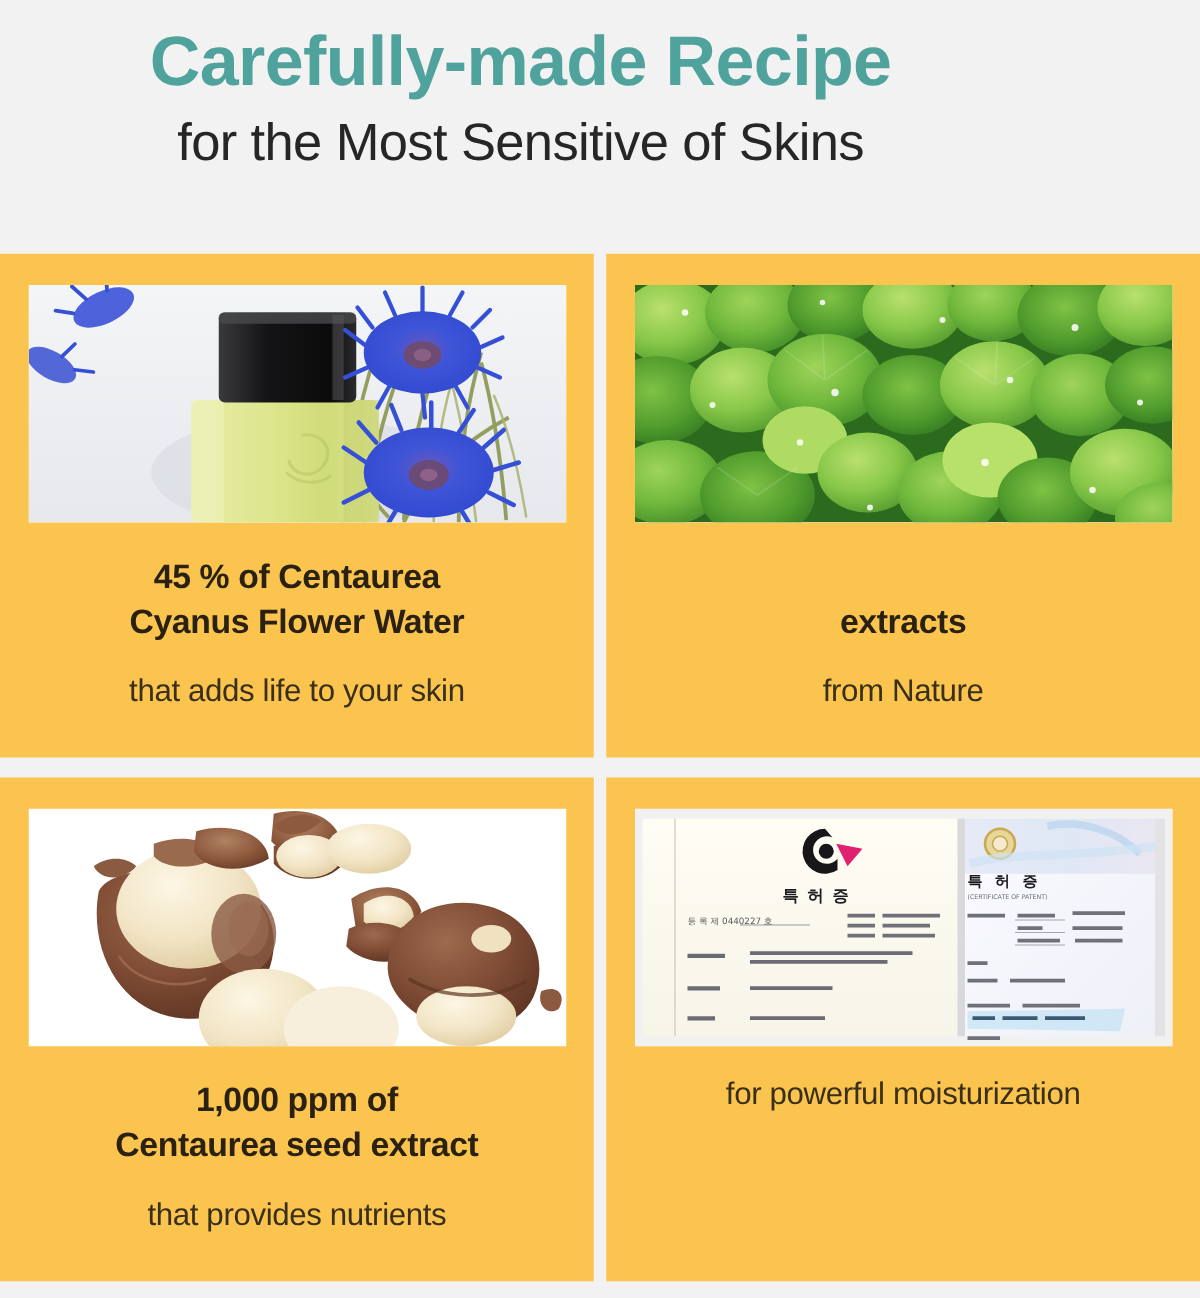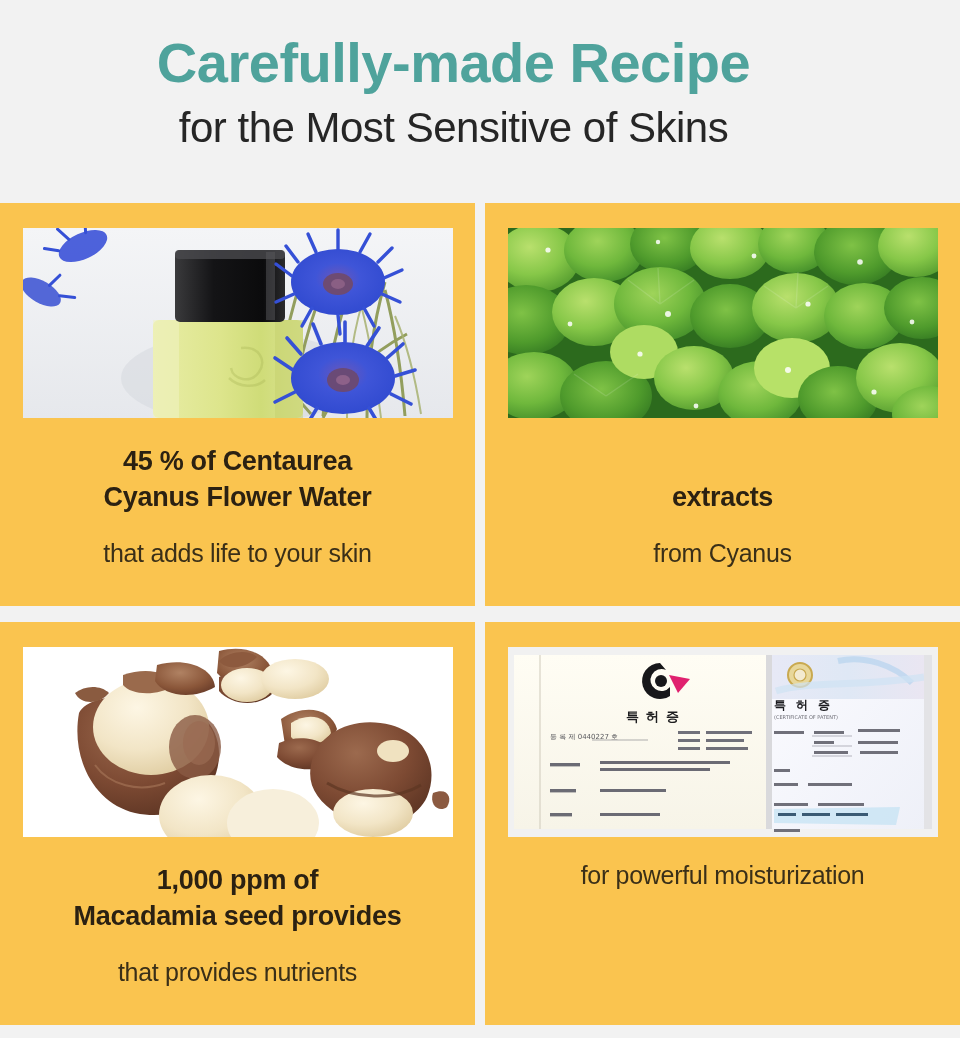--- a/index.html
+++ b/index.html
@@ -19,22 +19,21 @@
 
   
   .header {
     width: 833px;
     height: 203px;
     background: #f2f2f2;
     display: flex;
     flex-direction: column;
     align-items: center;
     justify-content: flex-start;
-    padding-top: 32px;
-    margin-left: 37px;
+    padding-top: 18px;
   }
   .title-main {
     font-size: 56px;
     font-weight: 700;
     color: #4fa39c;
     letter-spacing: -0.5px;
     line-height: 1.1;
     white-space: nowrap;
   }
   .title-sub {
@@ -296,21 +295,21 @@
             <path d="M152 76 L120 52 M152 76 L186 52 M152 76 L150 40"></path>
             <path d="M288 80 L256 58 M288 80 L320 58 M288 80 L290 44"></path>
             <path d="M98 168 L66 146 M98 168 L130 146"></path>
           </g>
         </svg>
       </div>
       <div class="card-title">
         <br>
         <span>extracts</span>
       </div>
-      <div class="card-sub">from Cyanus</div>
+      <div class="card-sub">from Nature</div>
     </div>
 
     <div class="card">
       <div class="thumb">
         <svg viewBox="0 0 430 190" preserveAspectRatio="xMidYMid slice" aria-hidden="true">
           <defs>
             <radialGradient id="shell" cx="0.38" cy="0.3" r="0.8">
               <stop offset="0" stop-color="#9c6a4e"></stop>
                 <stop offset="0.55" stop-color="#7d4a33"></stop>
               <stop offset="1" stop-color="#5a3322"></stop>
@@ -352,21 +351,21 @@
 
           <path d="M288 118 C294 86 330 68 368 78 C404 88 416 122 404 150 C390 180 346 186 316 168 C294 154 284 138 288 118 Z" fill="url(#shell)"></path>
           <ellipse cx="370" cy="104" rx="16" ry="11" fill="#f0e2c0"></ellipse>
           <ellipse cx="350" cy="166" rx="40" ry="24" fill="url(#kernel)"></ellipse>
           <path d="M304 136 C330 152 372 154 398 138" stroke="#5c3622" stroke-width="3" fill="none" opacity="0.7"></path>
           <path d="M410 146 C424 140 430 150 424 160 C416 166 406 158 410 146 Z" fill="#8b5a41"></path>
         </svg>
       </div>
       <div class="card-title">
         <span>1,000 ppm of</span><br>
-        <span>Macadamia seed provides</span>
+        <span>Centaurea seed extract</span>
       </div>
       <div class="card-sub">that provides nutrients</div>
     </div>
 
     <div class="card">
       <div class="thumb">
         <svg viewBox="0 0 430 190" preserveAspectRatio="xMidYMid slice" aria-hidden="true">
           <defs>
             <linearGradient id="certbg" x1="0" y1="0" x2="0" y2="1">
               <stop offset="0" stop-color="#fffdf4"></stop>

